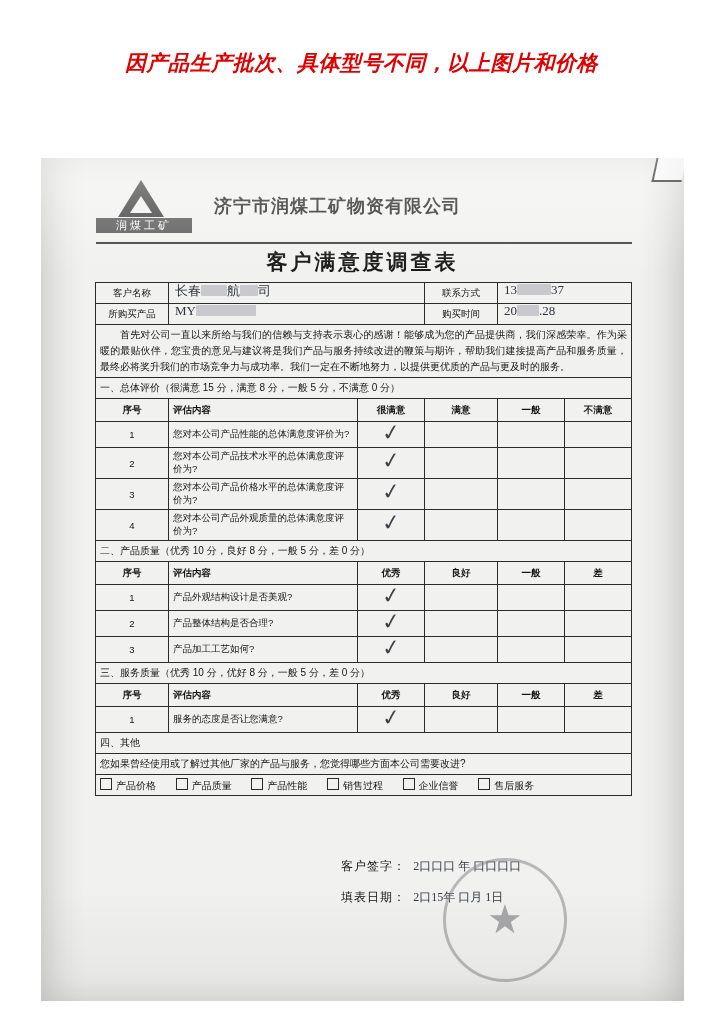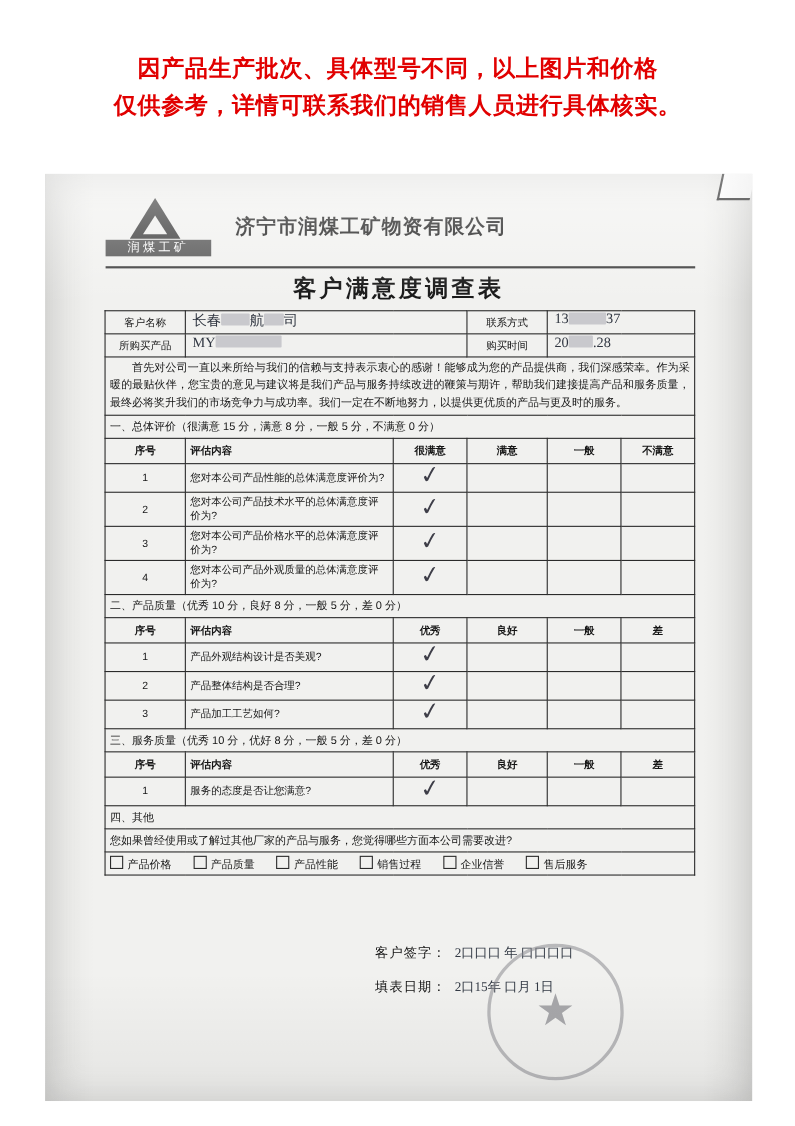--- a/index.html
+++ b/index.html
@@ -24,20 +24,21 @@
     position: absolute;
     top: 46px;
     left: 0;
     width: 723px;
     text-align: center;
     color: #e10000;
     font-weight: bold;
     font-size: 21px;
     line-height: 34px;
     letter-spacing: 0.5px;
+    font-style: italic;
   }
   .banner div { white-space: nowrap; }
 
   
   .scan {
     position: absolute;
     left: 41px;
     top: 158px;
     width: 643px;
     height: 843px;
@@ -262,21 +263,20 @@
     line-height: 1;
   }
 </style>
 </head>
 <body>
 
 <div class="page">
 
   <div class="banner">
     <div>因产品生产批次、具体型号不同，以上图片和价格</div>
-    <div>仅供参考，详情可联系我们的销售人员进行具体核实。</div>
   </div>
 
   <div class="scan">
     <div class="dogear"></div>
 
     <div class="letterhead">
       <div class="logo-mark">
         <div class="tri"></div>
         <div class="tri-inner"></div>
       </div>

